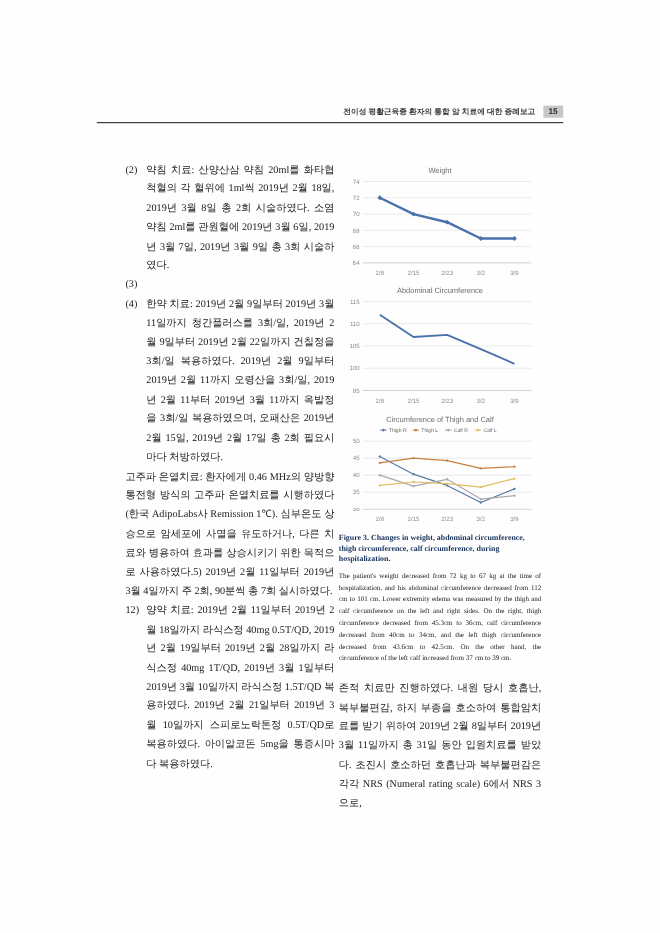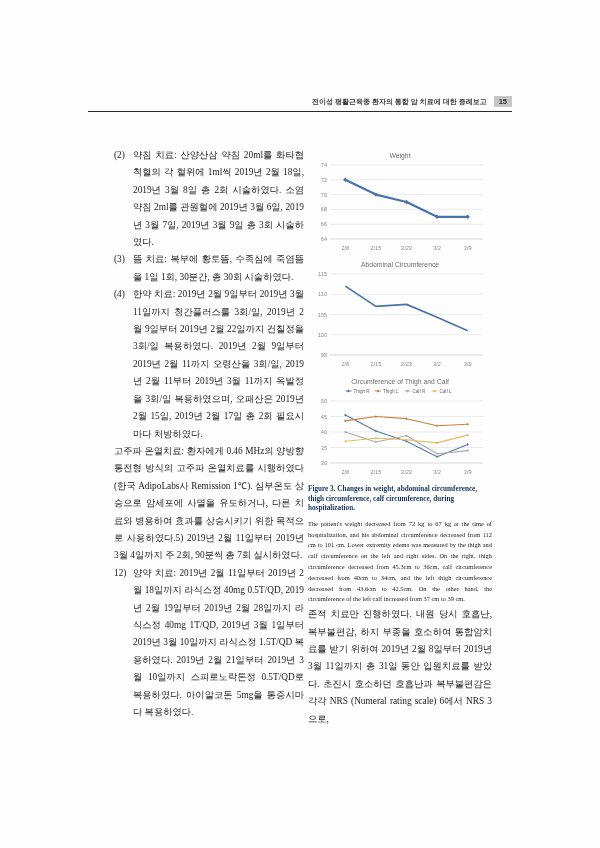--- a/index.html
+++ b/index.html
@@ -20,41 +20,40 @@
   .left-col{position:absolute;left:114px;top:147px;width:190px;font-size:9.3px;line-height:17.4px;}
   .right-col{position:absolute;left:308px;top:148px;width:184px;}
   .hang{display:flex;margin:0;}
   .hang .num{flex:0 0 19px;}
   .hang .txt{flex:1;text-align:justify;}
   .charts svg{display:block;font-family:"Liberation Sans",sans-serif;}
   .cap-head{
     margin-top:7px;font-weight:bold;color:#16325c;font-size:7.2px;line-height:9.6px;
   }
   .cap-body{margin-top:5px;font-size:6.4px;line-height:10.8px;text-align:justify;color:#222;}
-  .kr-para{margin-top:1px;font-size:9.3px;line-height:17.4px;text-align:justify;}
+  .kr-para{margin-top:13px;font-size:9.3px;line-height:17.4px;text-align:justify;}
 </style>
 </head>
 <body>
 
 <div class="page">
 
   <div class="header">
     <span>전이성 평활근육종 환자의 통합 암 치료에 대한 증례보고</span>
     <span class="page-num">15</span>
   </div>
   <div class="header-rule"></div>
 
   <div class="left-col">
     <p class="hang">
       <span class="num">(2)</span>
       <span class="txt">약침 치료: 산양산삼 약침 20ml를 화타협척혈의 각 혈위에 1ml씩 2019년 2월 18일, 2019년 3월 8일 총 2회 시술하였다. 소염 약침 2ml를 관원혈에 2019년 3월 6일, 2019년 3월 7일, 2019년 3월 9일 총 3회 시술하였다.</span>
     </p>
     <p class="hang">
       <span class="num">(3)</span>
-      <span class="txt">뜸 치료: 복부에 황토뜸, 수족심에 죽염뜸을 1일 1회, 30분간, 총 30회 시술하였다.</span>
     </p>
     <p class="hang">
       <span class="num">(4)</span>
       <span class="txt">한약 치료: 2019년 2월 9일부터 2019년 3월 11일까지 청간플러스를 3회/일, 2019년 2월 9일부터 2019년 2월 22일까지 건칠정을 3회/일 복용하였다. 2019년 2월 9일부터 2019년 2월 11까지 오령산을 3회/일, 2019년 2월 11부터 2019년 3월 11까지 옥발정을 3회/일 복용하였으며, 오패산은 2019년 2월 15일, 2019년 2월 17일 총 2회 필요시마다 처방하였다.</span>
     </p>
     <p class="hang">
       <span class="txt">고주파 온열치료: 환자에게 0.46 MHz의 양방향 통전형 방식의 고주파 온열치료를 시행하였다(한국 AdipoLabs사 Remission 1℃). 심부온도 상승으로 암세포에 사멸을 유도하거나, 다른 치료와 병용하여 효과를 상승시키기 위한 목적으로 사용하였다.5) 2019년 2월 11일부터 2019년 3월 4일까지 주 2회, 90분씩 총 7회 실시하였다.</span>
     </p>
     <p class="hang">
       <span class="num">12)</span>

